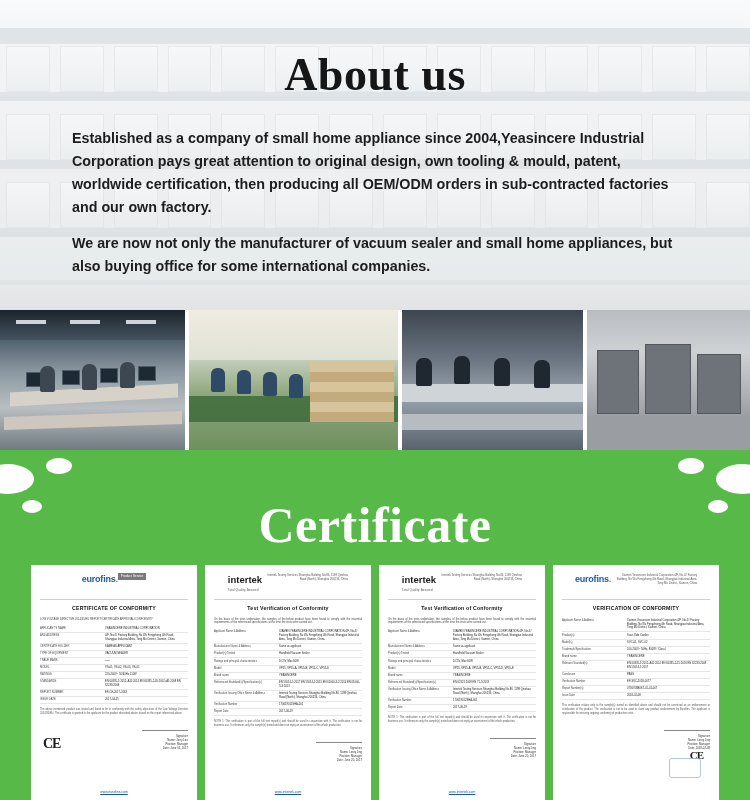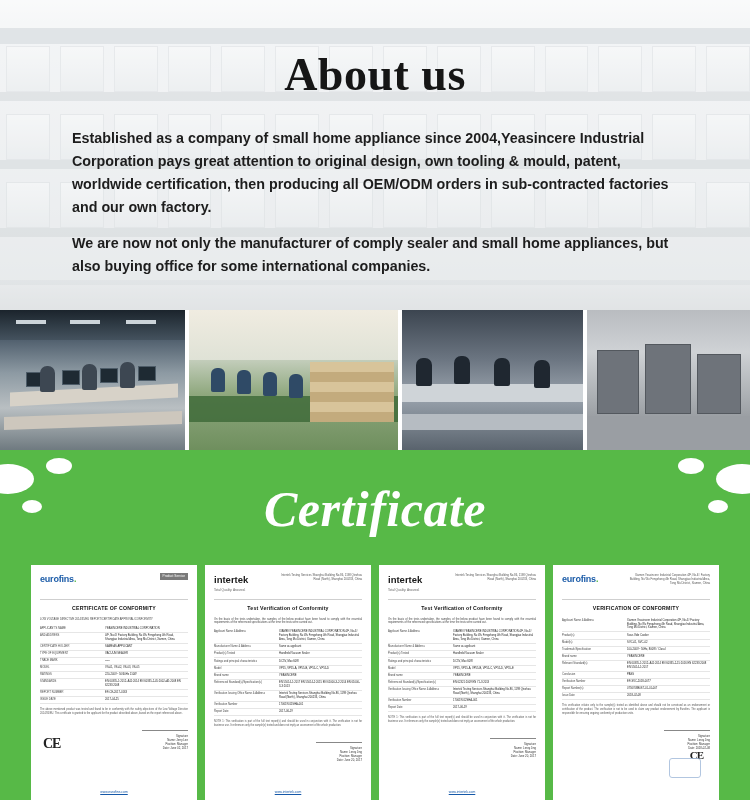--- a/index.html
+++ b/index.html
@@ -221,24 +221,23 @@
     opacity: 1;
   }
   .cert-title {
     position: relative;
     text-align: center;
     font-family: "Liberation Serif", serif;
     font-size: 50px;
     font-weight: bold;
     color: #ffffff;
     padding-top: 30px;
-    margin: 0;
+    margin: 16px;
     letter-spacing: 0.5px;
     z-index: 3;
-    font-style: italic;
   }
   .cert-row {
     position: absolute;
     left: 0; bottom: 0;
     width: 750px;
     height: 235px;
     display: flex;
     justify-content: center;
     gap: 8px;
     z-index: 3;
@@ -251,21 +250,21 @@
     padding: 8px 9px;
     font-size: 2.6px;
     color: #333;
     overflow: hidden;
     position: relative;
     line-height: 1.45;
   }
   .cert-head {
     display: flex;
     align-items: flex-start;
-    justify-content: space-between;
+    justify-content: center;
     border-bottom: 1px solid #cfcfcf;
     padding-bottom: 4px;
     margin-bottom: 5px;
     min-height: 22px;
   }
   .brand-eurofins {
     font-size: 9px;
     font-weight: bold;
     color: #1c5ca8;
     letter-spacing: -0.2px;
@@ -452,21 +451,21 @@
         <div class="win"></div>
       </div>
       <div class="bg-ground"></div>
     </div>
     <div class="about-overlay"></div>
 
     <div class="about-content">
       <h1 class="about-title">About us</h1>
       <div class="about-text">
         <p>Established as a company of small home appliance since 2004,Yeasincere Industrial Corporation pays great attention to original design, own tooling &amp; mould, patent, worldwide certification, then producing all OEM/ODM orders in sub-contracted factories and our own factory.</p>
-        <p>We are now not only the manufacturer of comply sealer and small home appliances, but also buying office for some international companies.</p>
+        <p>We are now not only the manufacturer of vacuum sealer and small home appliances, but also buying office for some international companies.</p>
       </div>
     </div>
   </section>
 
   <section class="photo-strip">
 
     <div class="photo p1">
       <div class="ph1">
         <div class="ceil"></div>
         <div class="lamp" style="left:16px"></div>

